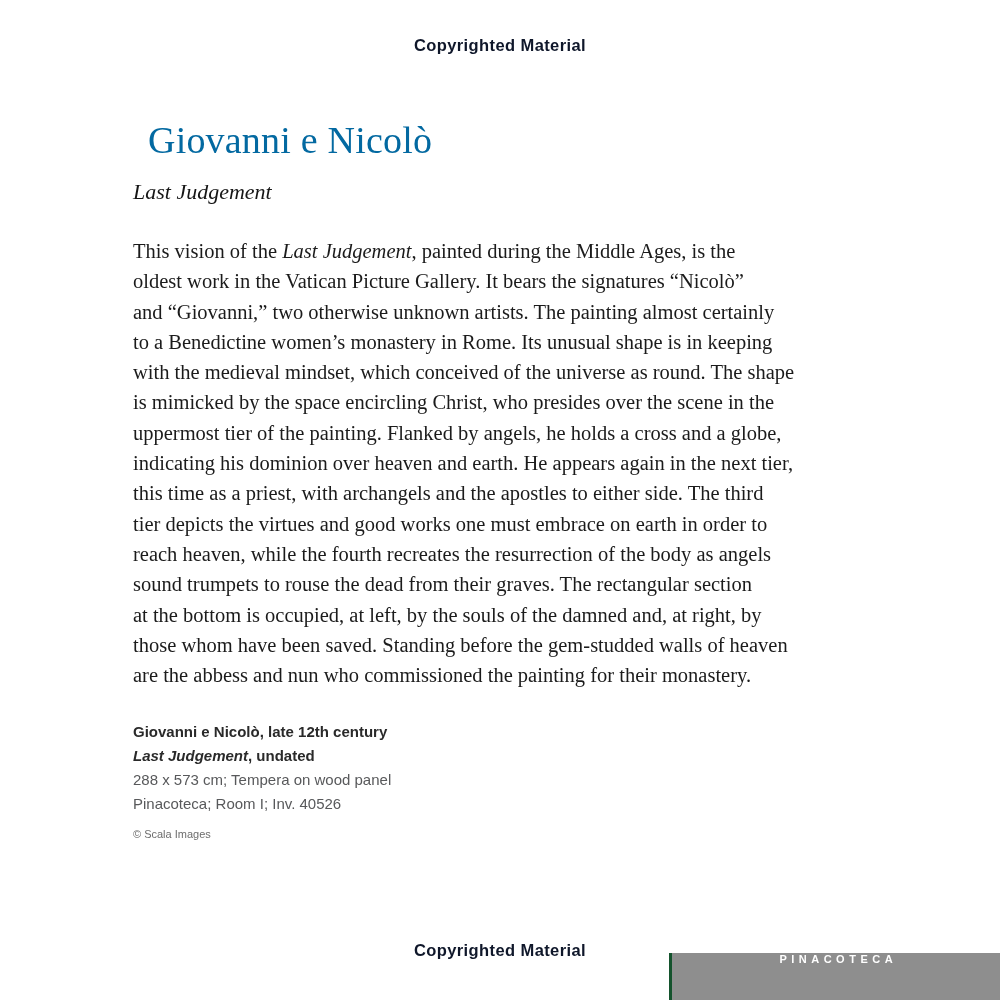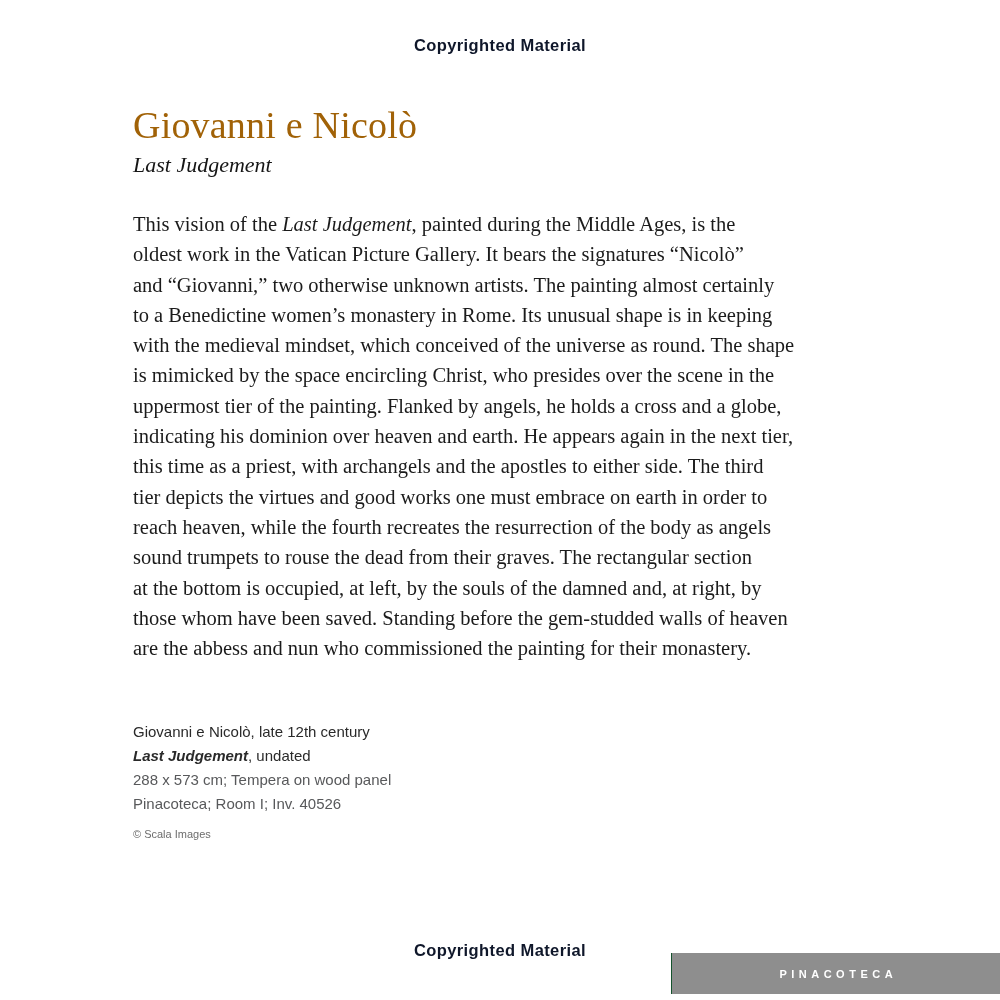--- a/index.html
+++ b/index.html
@@ -28,45 +28,45 @@
   .copyright.bottom { top: 941px; }
 
   
   .article {
     position: absolute;
     left: 133px;
     top: 103px;
     width: 748px;
   }
   .title {
-    margin: 0;
+    margin: 15px;
     font-size: 38px;
     line-height: 45px;
     font-weight: normal;
-    color: #a16207;
+    color: #0369a1;
     letter-spacing: 0.2px;
   }
   .subtitle {
     margin-top: 3px;
     font-size: 22px;
     line-height: 27px;
     font-style: italic;
     color: #161616;
   }
   .body-text {
     margin-top: 31px;
     font-size: 20.5px;
     line-height: 30.3px;
     color: #1b1b1b;
   }
   .body-text .line { white-space: nowrap; }
 
   .seg-normal      { font-style: normal; font-weight: normal; margin-top: 22px; }
   .seg-italic      { font-style: italic; }
-  .seg-bold        { font-weight: normal; }
+  .seg-bold        { font-weight: bold; }
   .seg-bold-italic { font-weight: bold; font-style: italic; }
 
   
   .caption {
     position: absolute;
     left: 133px;
     top: 720px;
     font-family: "Liberation Sans", sans-serif;
     font-size: 15px;
     line-height: 24px;
@@ -78,25 +78,24 @@
     font-size: 11px;
     color: #6d6d6d;
   }
 
   
   .pinacoteca-tab {
     position: absolute;
     right: 0;
     top: 953px;
     width: 328px;
-    height: 41px;
+    height: 48px;
     background: #8e8e8e;
-    border-left: 1px solid #14532d;
+    border-left: 3px solid #14532d;
     display: flex;
-    align-items: center;
     justify-content: center;
   }
   .tab-label {
     font-family: "Liberation Sans", sans-serif;
     font-size: 11px;
     font-weight: bold;
     color: #ffffff;
     letter-spacing: 4.5px;
     text-indent: 4.5px;
     white-space: nowrap;

